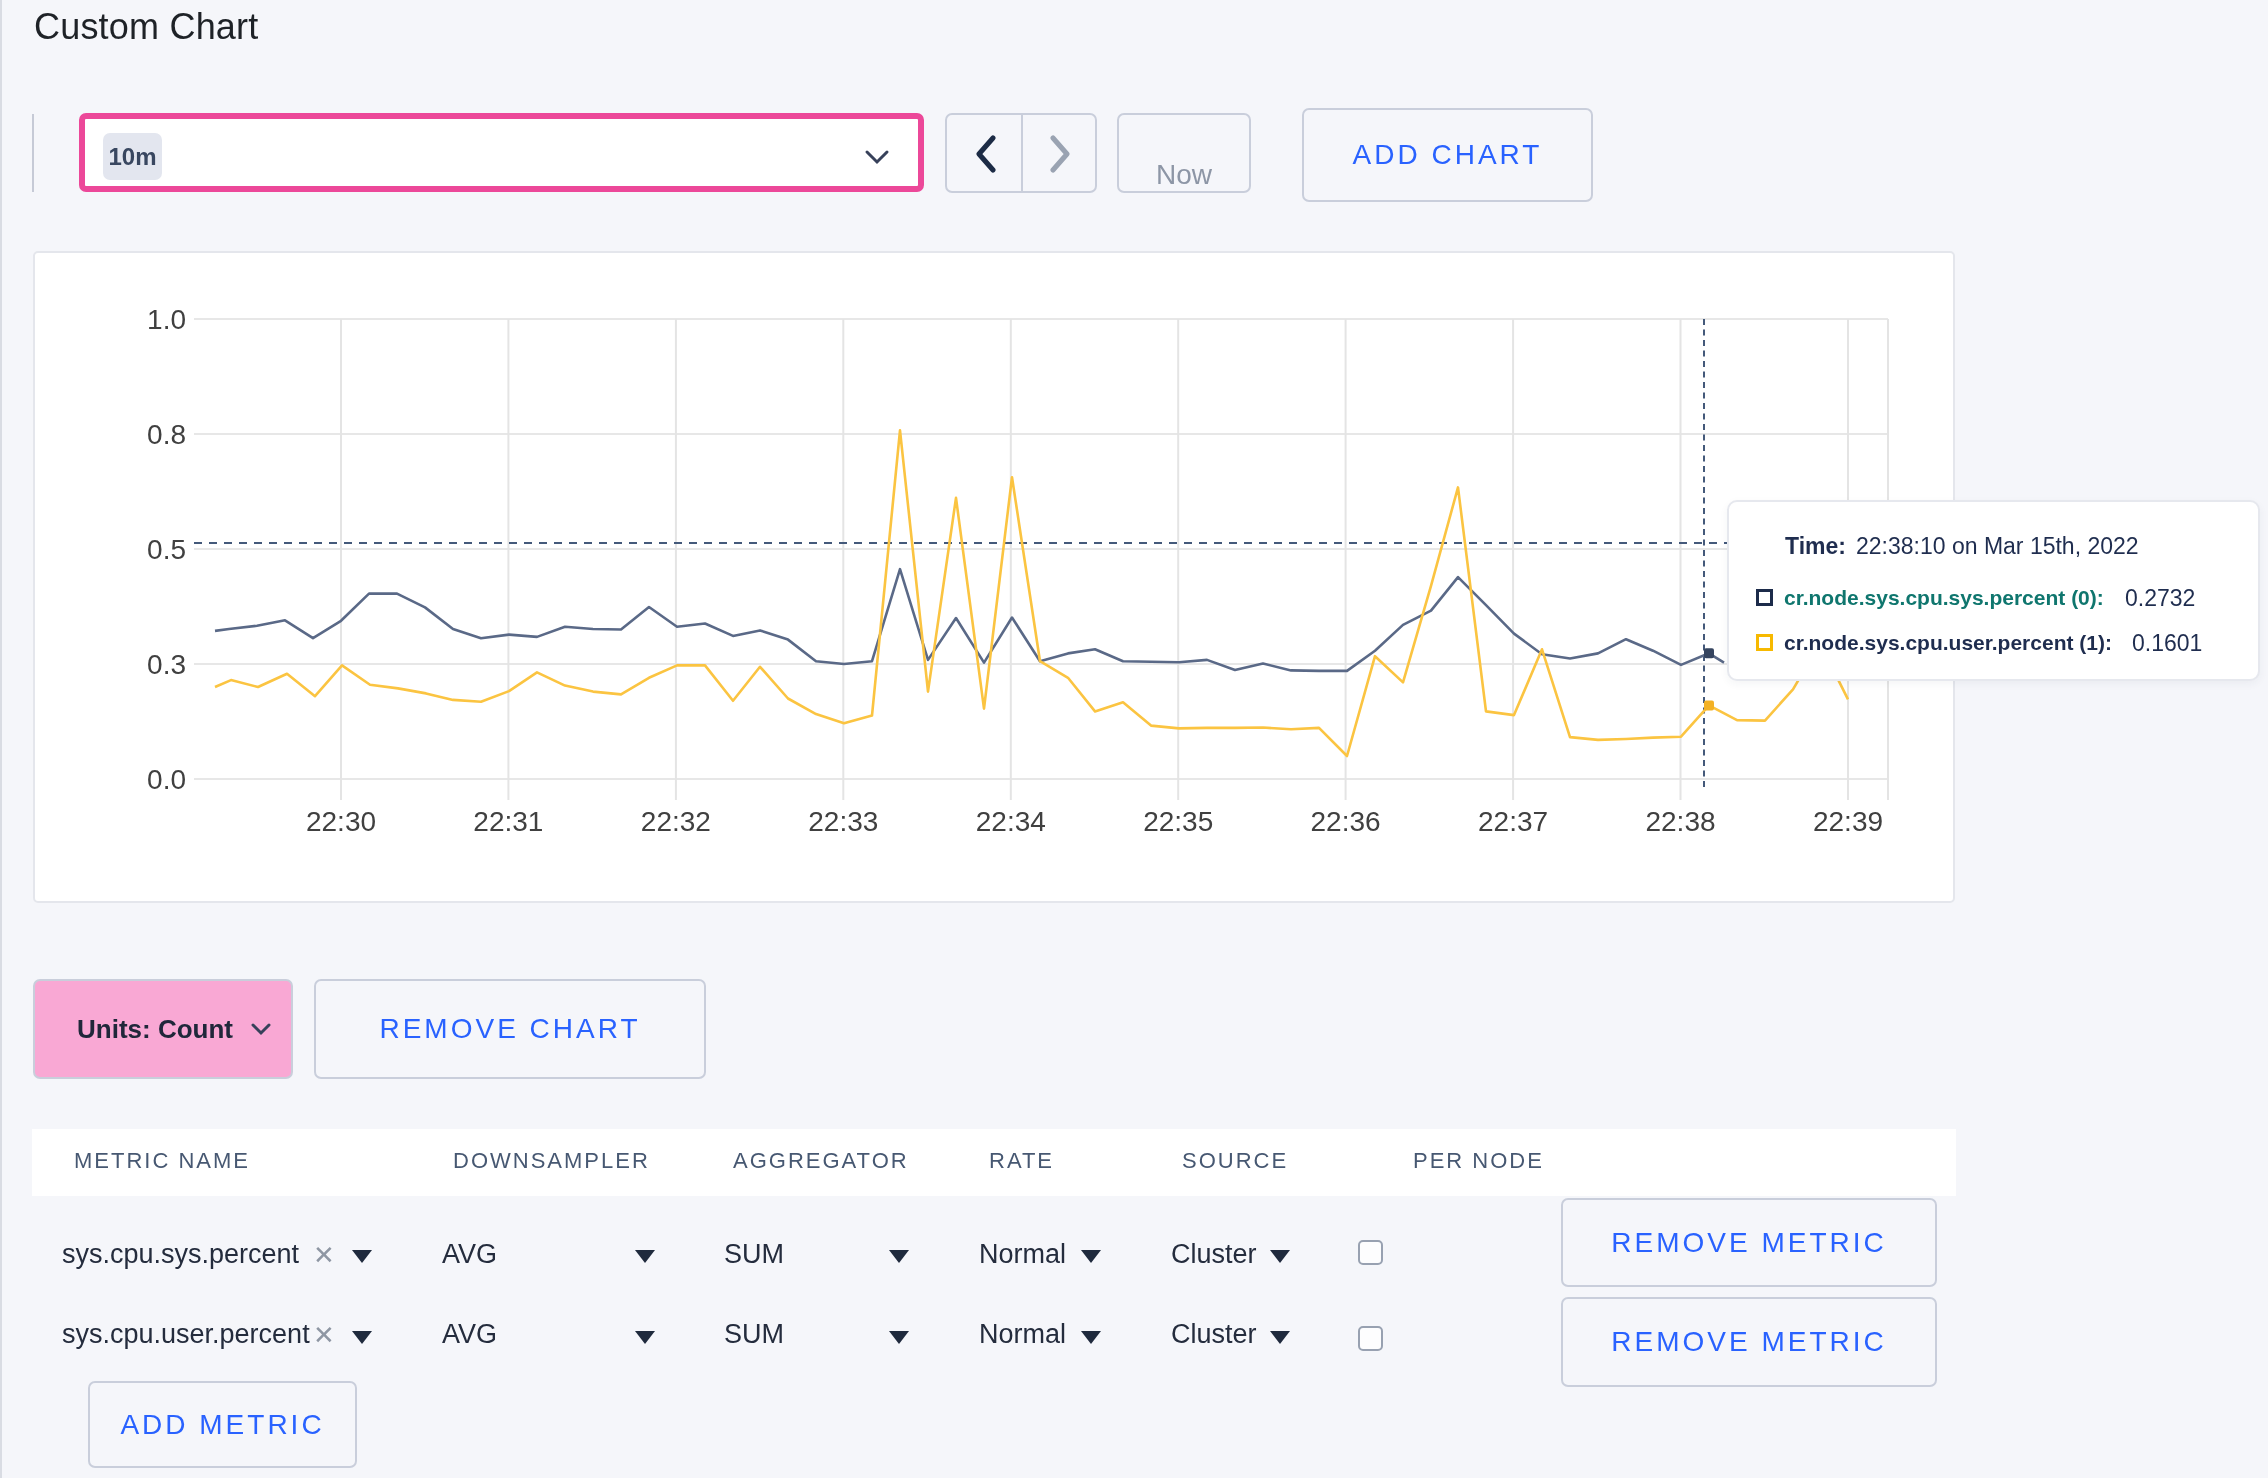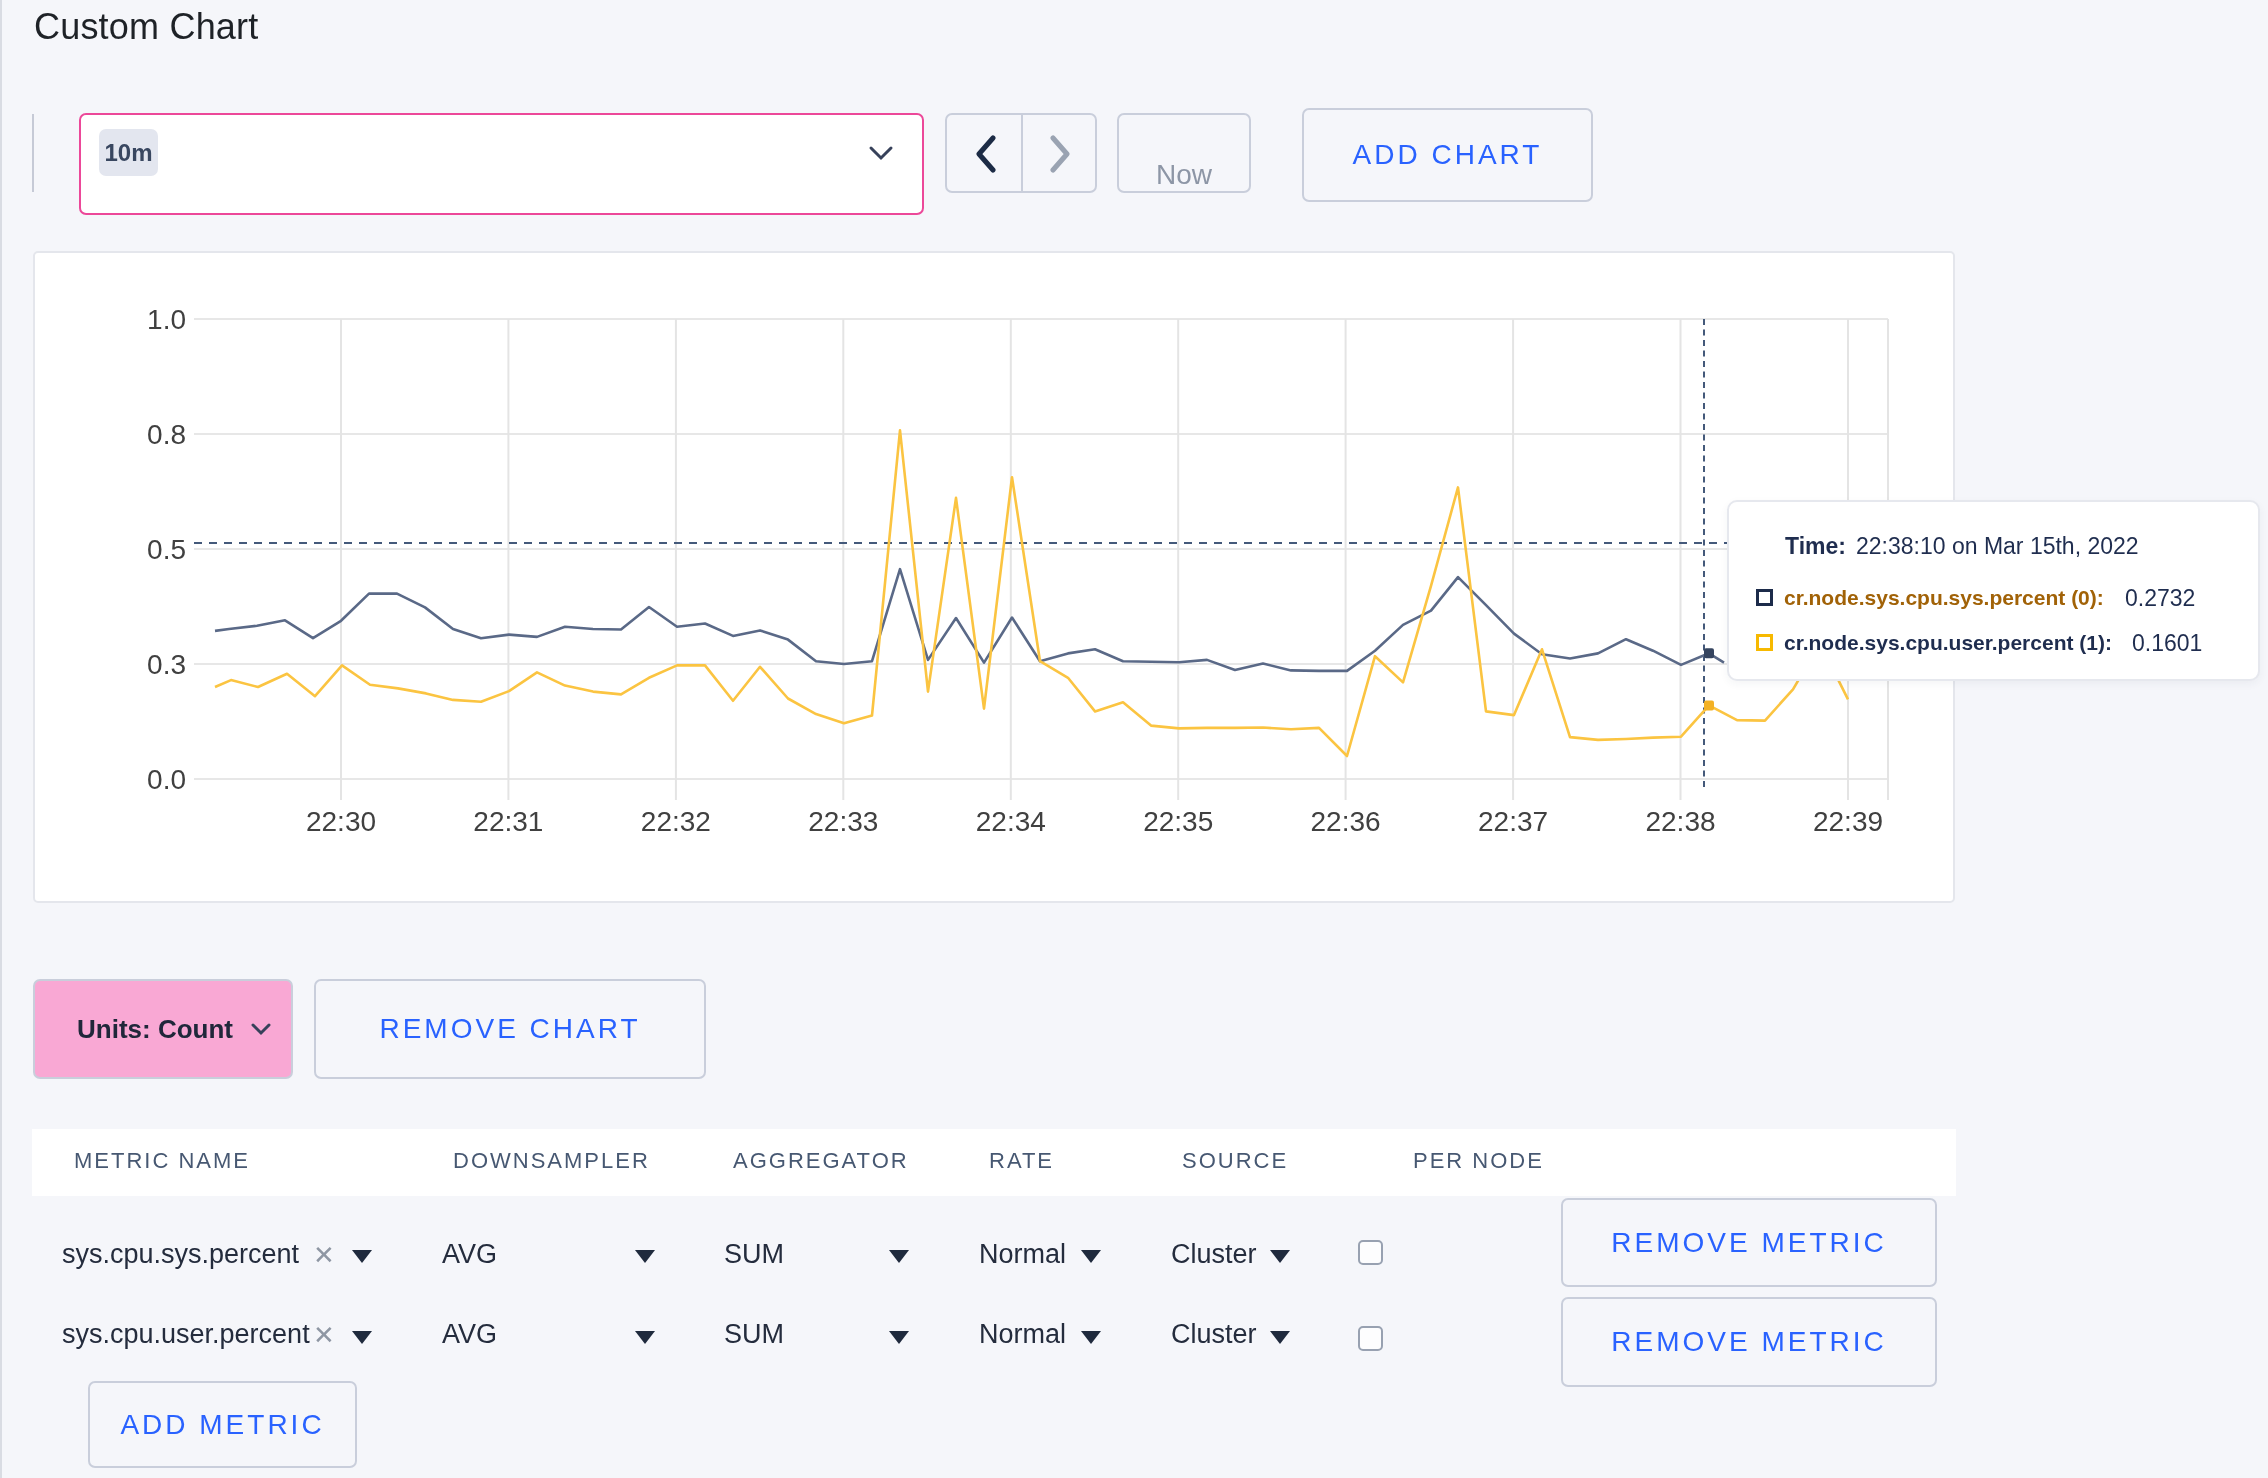--- a/index.html
+++ b/index.html
@@ -17,21 +17,21 @@
   .chk{position:absolute;width:25px;height:25px;border:2.5px solid #98a1b1;
        border-radius:5px;background:#fdfdfe;box-sizing:border-box;}
 </style>
 </head>
 <body>
 
 <div class="abs" style="left:32px;top:6px;font-size:36px;color:#1e2227;letter-spacing:0.2px;">Custom Chart</div>
 
 <div class="abs" style="left:30px;top:114px;width:2px;height:78px;background:#c6cad6;"></div>
 
-<div class="abs" style="left:77px;top:113px;width:845px;height:102px;background:#fff;border:2px solid #ec4899;border-radius:7px;box-sizing:border-box;padding-left:24px;">
+<div class="abs" style="left:77px;top:113px;width:845px;height:79px;background:#fff;border:6px solid #ec4899;border-radius:7px;box-sizing:border-box;padding-left:24px;">
   <div class="abs" style="left:18px;top:14px;width:59px;height:47px;background:#e3e6ef;border-radius:7px;display:flex;align-items:center;justify-content:center;font-size:24px;font-weight:700;color:#394760;">10m</div>
   <svg class="abs" style="right:28px;top:26px;" width="26" height="24" viewBox="0 0 26 24">
       <path d="M3 7 L13 17 L23 7" fill="none" stroke="#37415a" stroke-width="3" stroke-linecap="round"></path>
     </svg>
 </div>
 
 <div class="abs" style="left:943px;top:113px;width:152px;height:80px;background:#f5f6fa;border:2px solid #c9cedb;border-radius:7px;box-sizing:border-box;">
   <div class="abs" style="left:74px;top:0px;width:2px;height:76px;background:#c9cedb;"></div>
   <svg class="abs" style="left:26px;top:20px;" width="26" height="38" viewBox="0 0 26 38">
       <path d="M20 3 L6 19 L20 35" fill="none" stroke="#1c2b45" stroke-width="5" stroke-linecap="round" stroke-linejoin="round"></path>
@@ -87,21 +87,21 @@
 <polyline fill="none" stroke="#5a6987" stroke-width="2.6" stroke-linejoin="round" points="182.0,379.9 196.0,378.0 224.0,374.8 252.0,369.3 280.0,387.2 308.0,369.8 336.0,342.6 364.0,342.6 392.0,356.4 420.0,378.0 448.0,387.2 476.0,383.6 504.0,385.9 532.0,375.7 560.0,378.0 588.0,378.5 616.0,356.0 644.0,375.7 672.0,372.5 700.0,384.9 727.0,379.4 755.0,388.6 783.0,410.2 811.0,413.0 839.0,410.2 867.0,318.2 895.0,408.9 923.0,367.0 951.0,411.6 979.0,366.5 1007.0,410.2 1035.0,402.4 1062.0,398.3 1090.0,410.2 1118.0,410.7 1146.0,411.2 1174.0,408.9 1202.0,419.0 1230.0,412.5 1258.0,419.4 1286.0,419.9 1314.0,419.9 1342.0,399.7 1370.0,373.9 1398.0,359.6 1425.0,326.1 1453.0,354.1 1481.0,382.6 1509.0,403.3 1537.0,407.5 1565.0,402.4 1593.0,388.2 1620.0,399.7 1648.0,413.9 1676.0,402.3 1691.0,411.6"></polyline>
 <polyline fill="none" stroke="#fbc441" stroke-width="2.6" stroke-linejoin="round" points="182.0,436.0 198.0,429.1 225.0,436.0 254.0,422.7 282.0,445.2 309.0,414.4 337.0,433.7 365.0,437.4 393.0,442.4 420.0,448.9 448.0,450.7 476.0,440.1 504.0,421.3 532.0,434.6 560.0,440.6 588.0,443.4 616.0,426.8 644.0,414.4 672.0,414.4 700.0,449.8 727.0,415.8 755.0,447.5 783.0,463.1 811.0,472.3 839.0,464.5 867.0,179.3 895.0,440.6 923.0,246.9 951.0,457.6 979.0,226.2 1007.0,410.2 1035.0,426.8 1062.0,460.4 1090.0,451.2 1118.0,474.6 1146.0,477.4 1174.0,476.9 1202.0,476.9 1230.0,476.5 1258.0,478.3 1286.0,476.9 1314.0,505.0 1342.0,405.2 1370.0,431.4 1398.0,334.8 1425.0,236.4 1453.0,460.4 1481.0,464.1 1509.0,398.3 1537.0,486.1 1565.0,488.9 1593.0,488.0 1620.0,486.6 1648.0,485.7 1676.0,454.4 1704.0,469.1 1732.0,469.6 1760.0,438.3 1787.0,392.3 1815.0,448.4"></polyline>
 <rect x="1671" y="397.3" width="10" height="10" rx="2" fill="#35445f"></rect>
 <rect x="1671" y="449.4" width="10" height="10" rx="2" fill="#f3b124"></rect>
 </svg>
 
 <div class="abs" style="left:1725px;top:500px;width:533px;height:181px;background:#fff;border:2px solid #e6e8ee;border-radius:10px;box-shadow:0 3px 9px rgba(40,50,80,0.05);box-sizing:border-box;">
   <div class="abs" style="left:56px;top:31px;font-size:23px;font-weight:700;color:#1f2d4f;white-space:nowrap;">Time:</div>
   <div class="abs" style="left:127px;top:31px;font-size:23px;color:#1f2d4f;white-space:nowrap;">22:38:10 on Mar 15th, 2022</div>
   <div class="abs" style="left:27px;top:87px;width:17px;height:17px;border:3.5px solid #1c2b4a;box-sizing:border-box;"></div>
-  <div class="abs" style="left:55px;top:84px;font-size:21px;font-weight:700;color:#a16207;white-space:nowrap;">cr.node.sys.cpu.sys.percent (0):</div>
+  <div class="abs" style="left:55px;top:84px;font-size:21px;font-weight:700;color:#0f766e;white-space:nowrap;">cr.node.sys.cpu.sys.percent (0):</div>
   <div class="abs" style="left:396px;top:83px;font-size:23px;color:#1f2d4f;white-space:nowrap;">0.2732</div>
   <div class="abs" style="left:27px;top:132px;width:17px;height:17px;border:3.5px solid #f7b900;box-sizing:border-box;"></div>
   <div class="abs" style="left:55px;top:129px;font-size:21px;font-weight:700;color:#1f2d4f;white-space:nowrap;">cr.node.sys.cpu.user.percent (1):</div>
   <div class="abs" style="left:403px;top:128px;font-size:23px;color:#1f2d4f;white-space:nowrap;">0.1601</div>
 </div>
 
 <div class="abs" style="left:31px;top:979px;width:260px;height:100px;background:#f9a8d4;border:2px solid #c9cedb;border-radius:7px;box-sizing:border-box;display:flex;align-items:center;justify-content:flex-start;padding-left:42px;">
   <span style="font-size:26px;font-weight:700;color:#20273a;">Units: Count</span>
   <svg style="margin-left:18px;" width="20" height="16" viewBox="0 0 20 16">
       <path d="M2 4 L10 12 L18 4" fill="none" stroke="#37415a" stroke-width="3" stroke-linecap="round"></path>

